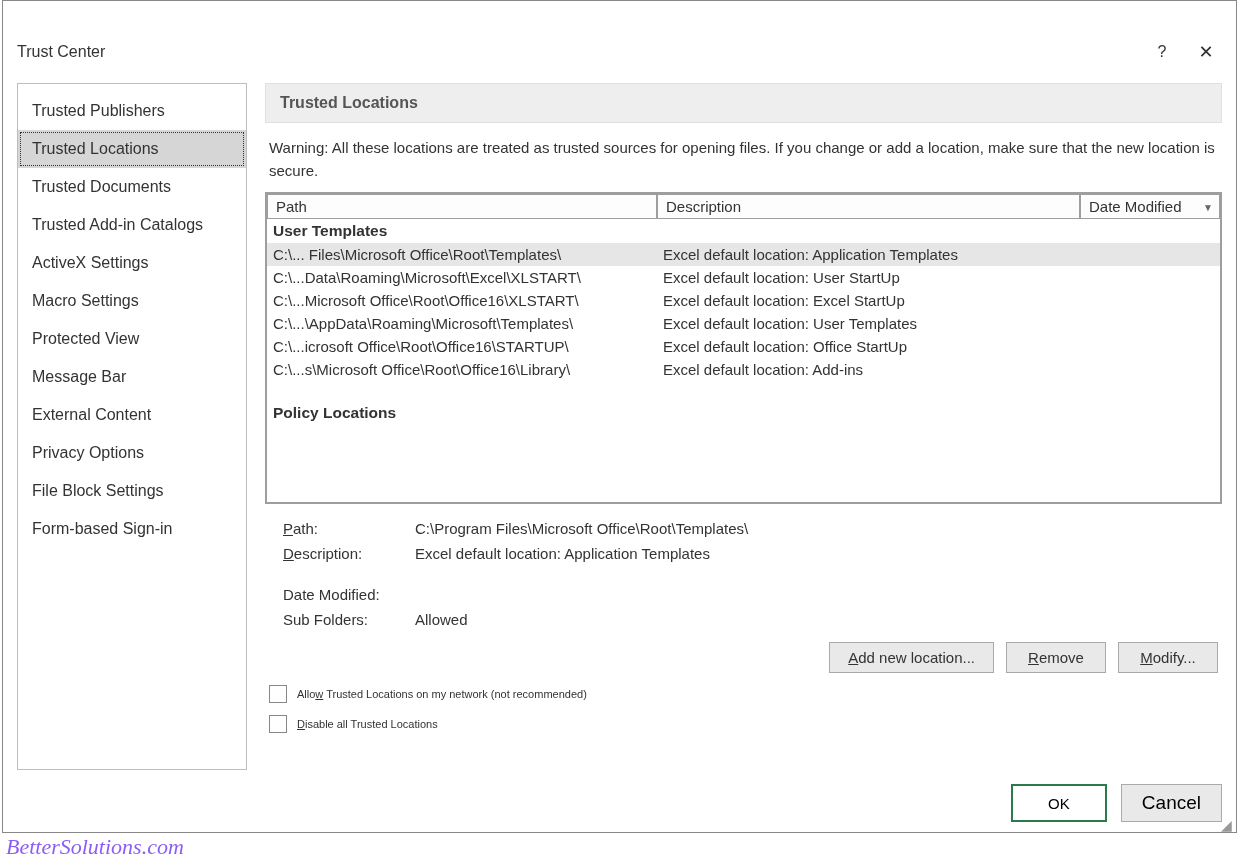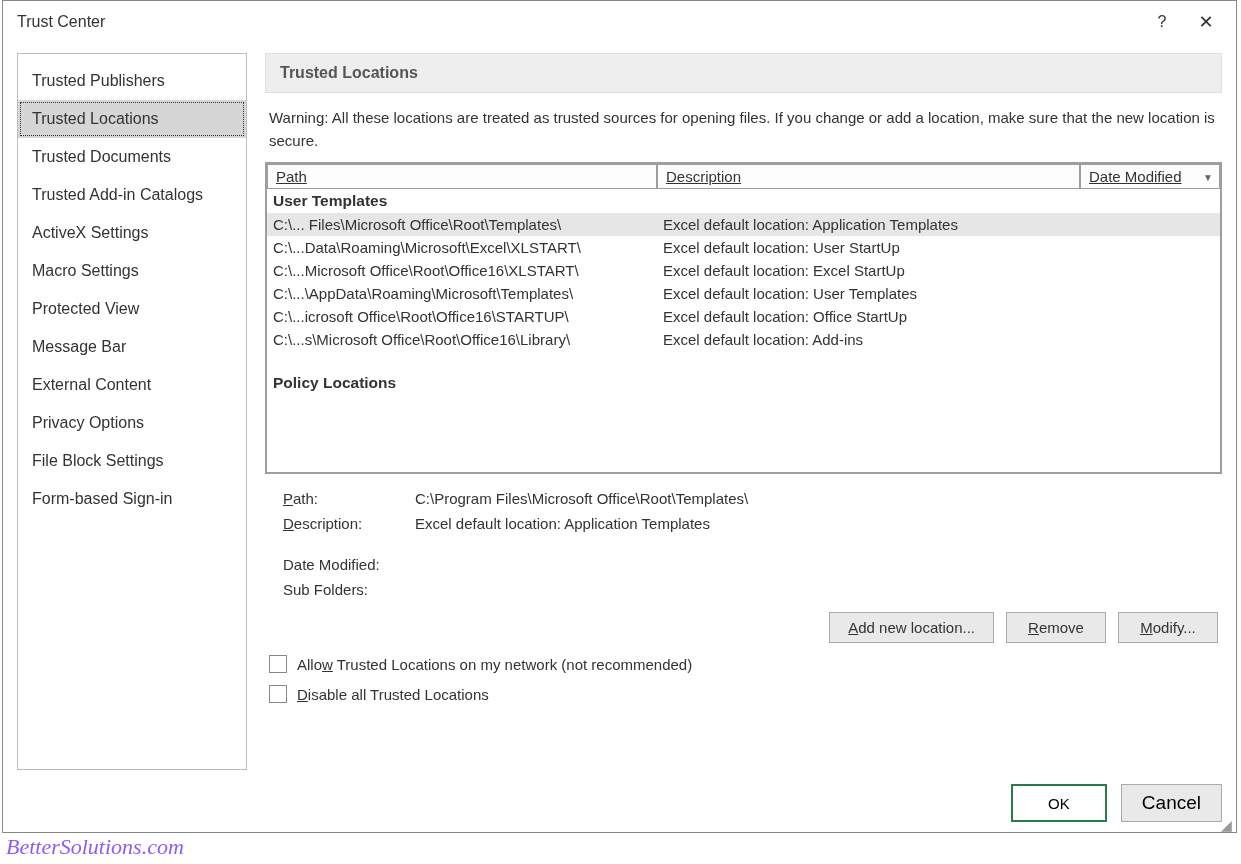--- a/index.html
+++ b/index.html
@@ -21,20 +21,21 @@
     flex-direction: column;
     background: #fff;
   }
   .titlebar {
     display: flex;
     align-items: center;
     height: 42px;
     padding: 0 8px 0 14px;
     font-size: 16px;
     color: #333;
+    margin-top: 30px;
   }
   .titlebar-title { flex: 1; }
   .titlebar-btn {
     width: 44px;
     height: 32px;
     display: flex;
     align-items: center;
     justify-content: center;
     font-size: 16px;
     color: #333;
@@ -85,21 +86,20 @@
   }
   .grid {
     border: 2px solid #9e9e9e;
     height: 312px;
     display: flex;
     flex-direction: column;
   }
   .grid-header {
     display: flex;
     background: #0f766e;
-    text-decoration: underline;
   }
   .grid-header-cell {
     border: 1px solid #9e9e9e;
     padding: 3px 8px;
     font-size: 15px;
     color: #333;
     background: #fdfdfd;
     position: relative;
   }
   .col-path { width: 390px; }
@@ -155,21 +155,21 @@
     border: 1px solid #aaa;
     font-size: 15px;
     color: #333;
     font-family: inherit;
   }
   .checkbox-row {
     display: flex;
     align-items: center;
     gap: 10px;
     padding: 6px 4px;
-    font-size: 15px;
+    font-size: 11px;
   }
   .chkbox {
     width: 18px;
     height: 18px;
     border: 1px solid #888;
     background: #fff;
   }
   .dialog-footer {
     display: flex;
     justify-content: flex-end;
@@ -305,20 +305,21 @@
         <div class="details-row">
           <div class="details-label"><span class="underline-char">D</span>escription:</div>
           <div class="details-value">Excel default location: Application Templates</div>
         </div>
         <div class="details-row" style="margin-top:16px">
           <div class="details-label">Date Modified:</div>
           <div class="details-value"></div>
         </div>
         <div class="details-row">
           <div class="details-label">Sub Folders:</div>
+          <div class="details-value">Allowed</div>
         </div>
       </div>
 
       <div class="button-row">
         <button class="btn"><span class="underline-char">A</span>dd new location...</button>
         <button class="btn"><span class="underline-char">R</span>emove</button>
         <button class="btn"><span class="underline-char">M</span>odify...</button>
       </div>
 
       <div class="checkbox-row">

